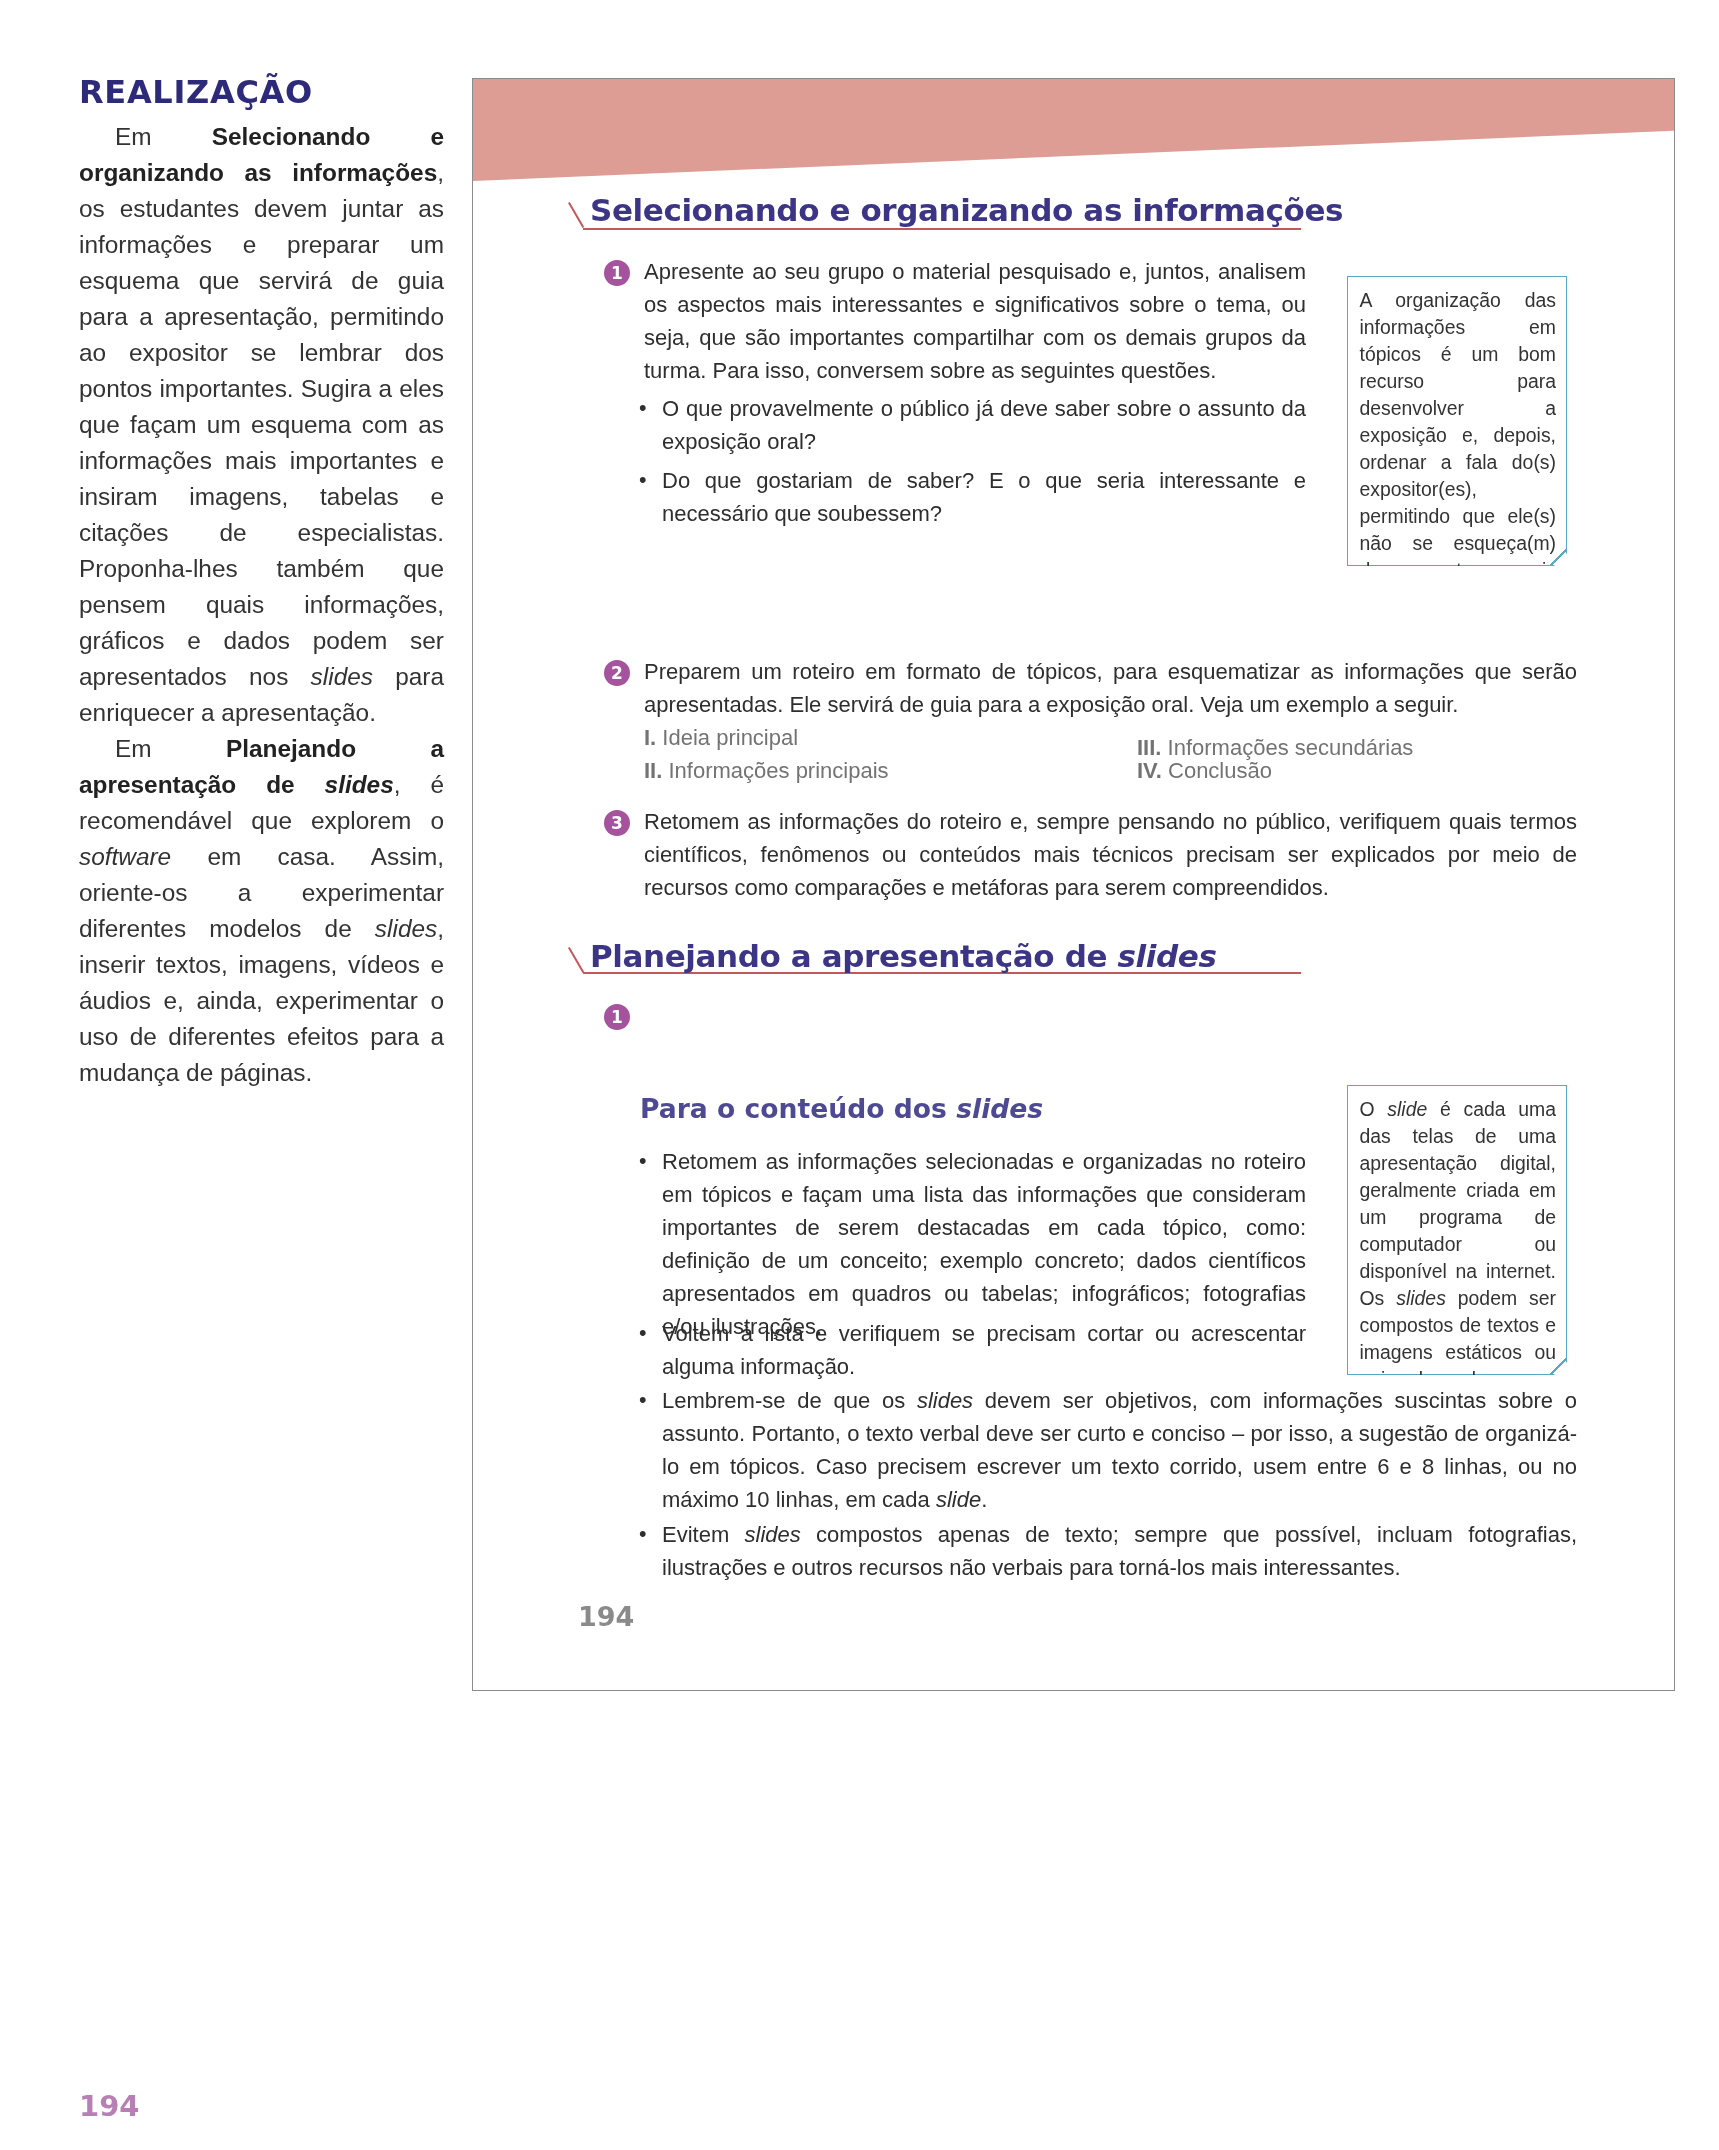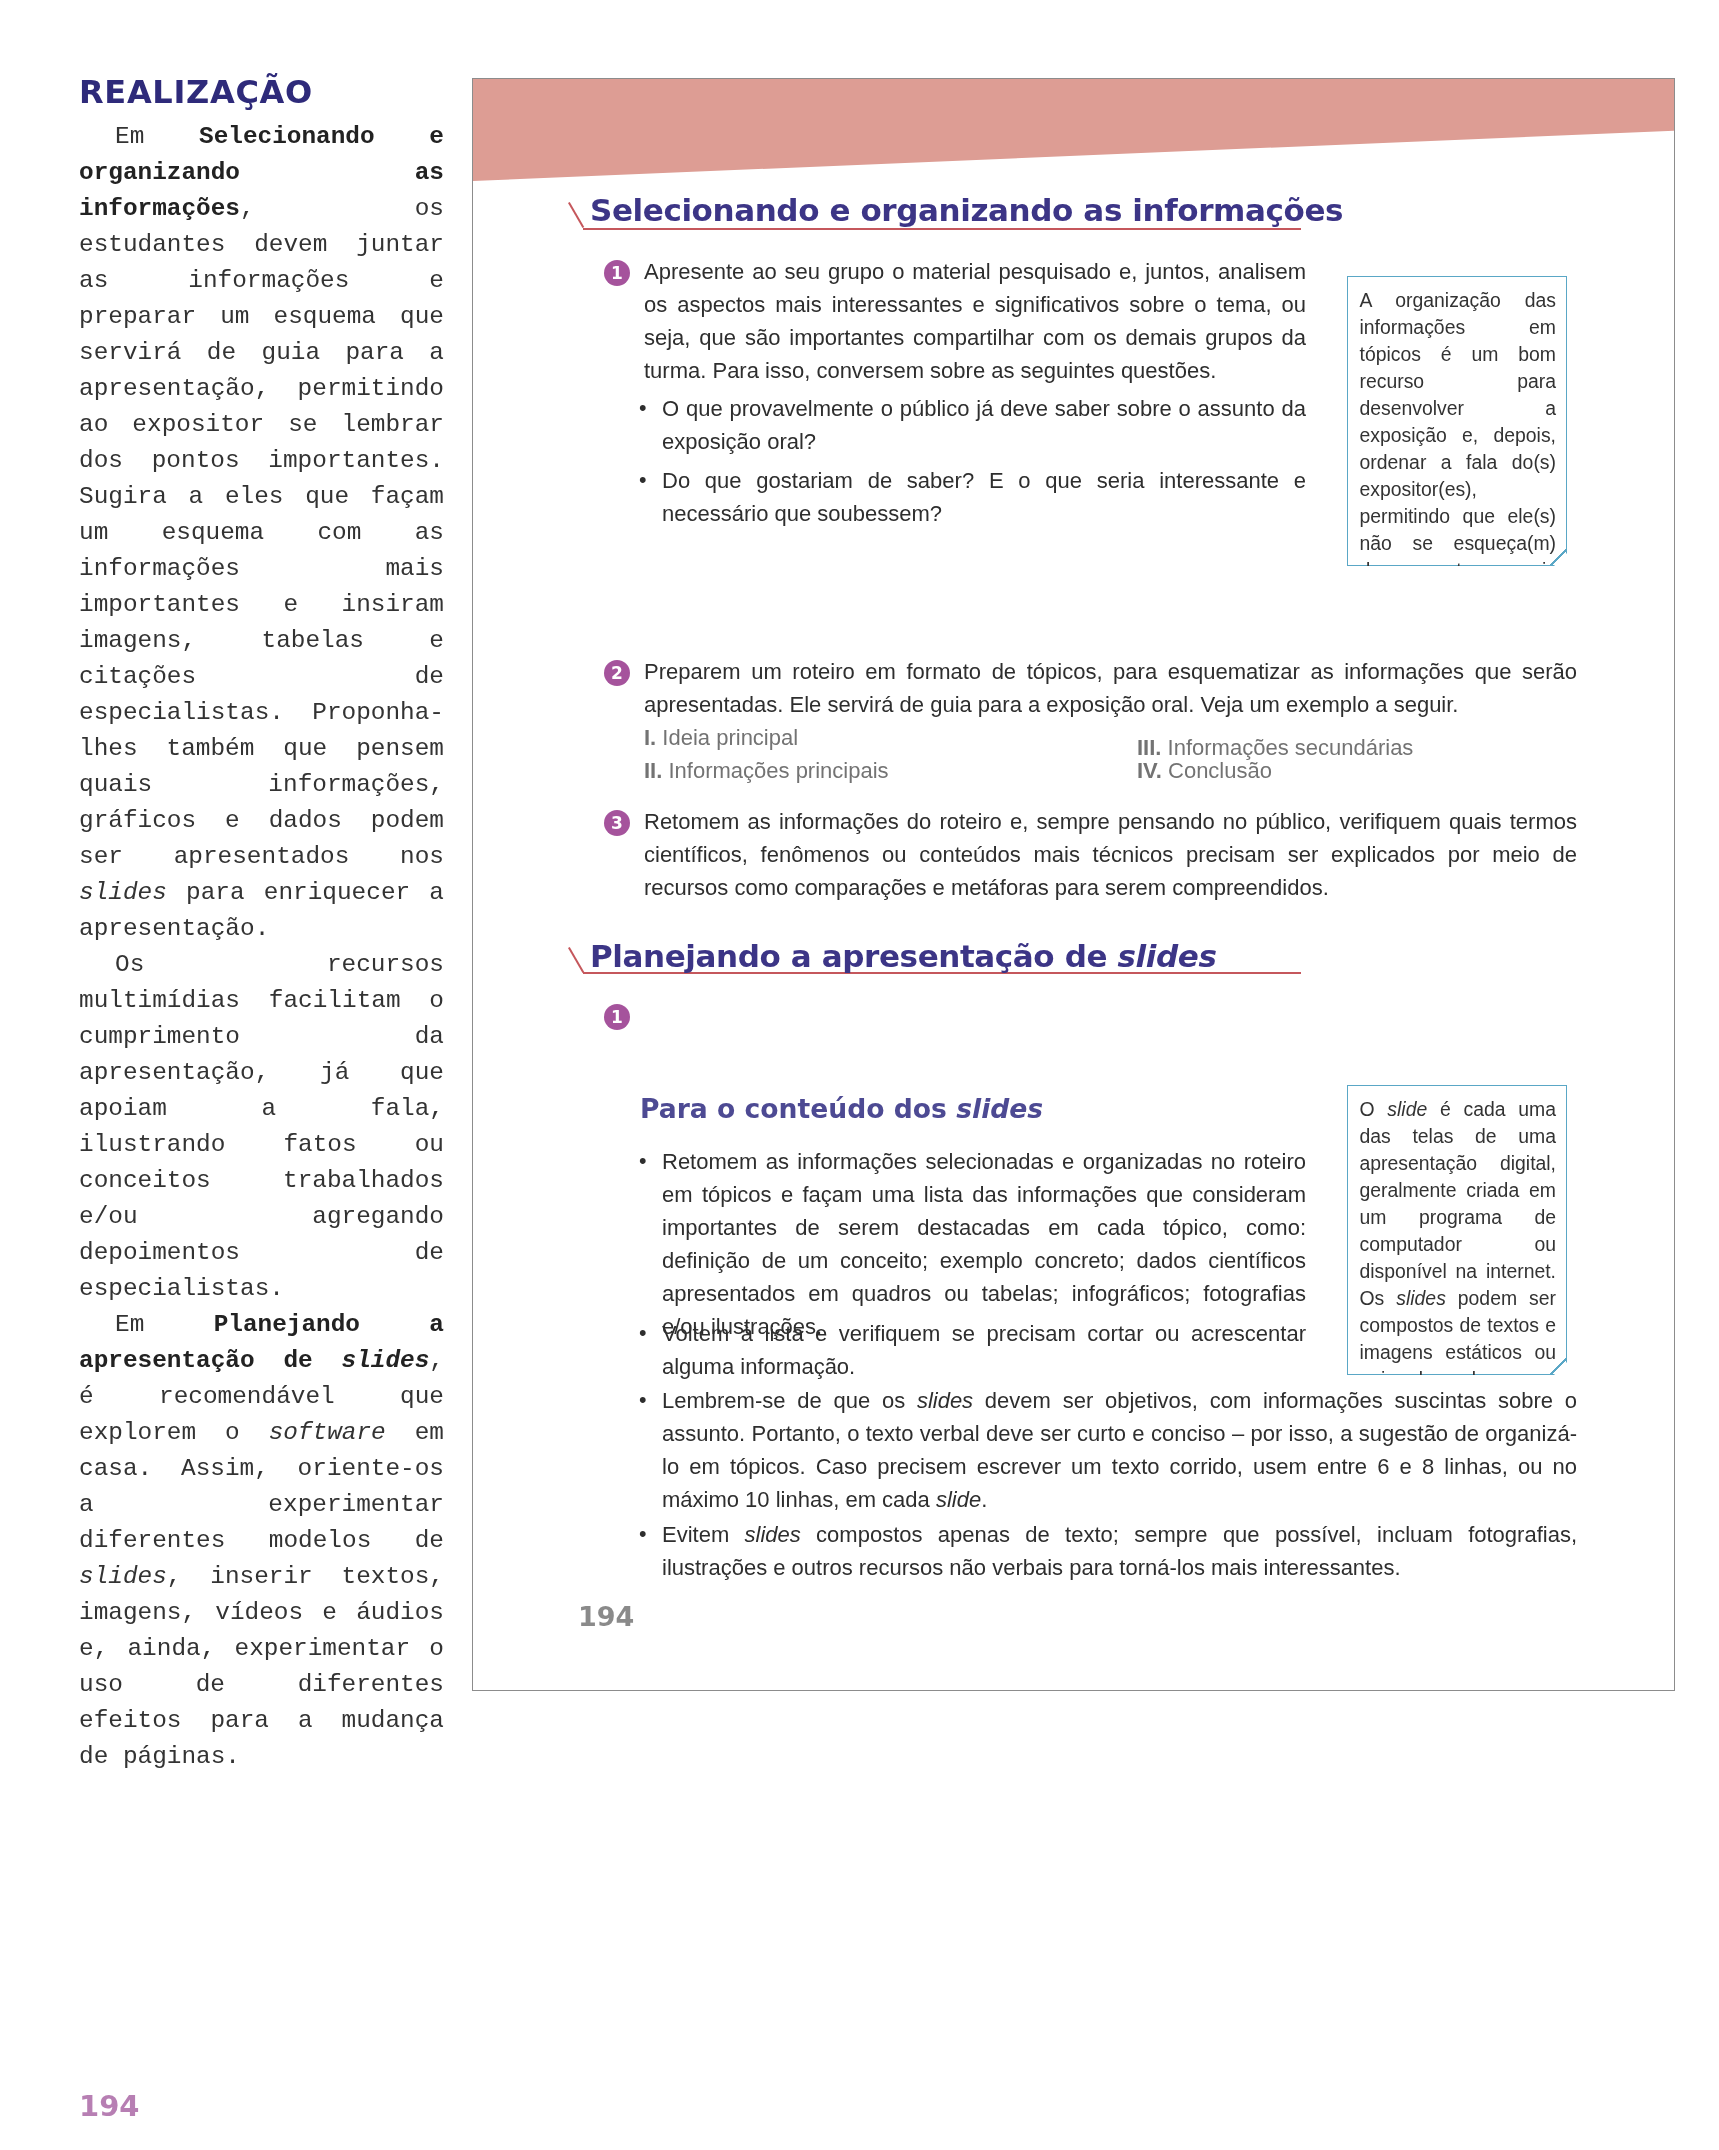--- a/index.html
+++ b/index.html
@@ -4,21 +4,21 @@
 <style>
   html, body { margin:0; padding:0; background:#ffffff; }
   body { width:1720px; height:2151px; position:relative; overflow:hidden;
          font-family:"DejaVu Sans", sans-serif; color:#2b2b2b; }
 
   
   .side { position:absolute; left:79px; top:73px; width:365px; }
   .side-title { font-family:"DejaVu Sans", sans-serif; font-weight:bold;
                 font-size:32px; color:#2e2a7a; letter-spacing:0.7px; margin:0 0 7.2px 0; line-height:39px; }
   .side p { margin:0; font-size:24.4px; line-height:36px; text-align:justify;
-            text-indent:36px; color:#333; font-family:Liberation Mono, monospace; }
+            text-indent:36px; color:#333; font-family:Liberation Sans, sans-serif; }
   .side b { font-weight:bold; color:#222; }
   .side-pagenum { position:absolute; left:79px; top:2089px; font-size:29px; font-weight:bold;
                   color:#b77fb3; font-family:"DejaVu Sans", sans-serif; }
 
   
   .frame { position:absolute; left:472px; top:78px; width:1203px; height:1613px;
            border:1.4px solid #8c8c8c; box-sizing:border-box; background:#fff; overflow:hidden; }
   .band { position:absolute; left:0; top:0; width:100%; height:102px; }
 
   .heading { position:absolute; left:66px; font-family:"DejaVu Sans", sans-serif;
@@ -55,21 +55,20 @@
 
   .page-num { position:absolute; font-family:"DejaVu Sans", sans-serif; font-weight:bold;
               font-size:27px; color:#8a8a8a; }
 </style>
 </head>
 <body>
 
 <div class="side">
   <h2 class="side-title">REALIZAÇÃO</h2>
   <p><span>Em </span><b>Selecionando e organizando as informações</b><span>, os estudantes devem juntar as informações e preparar um esquema que servirá de guia para a apresentação, permitindo ao expositor se lembrar dos pontos importantes. Sugira a eles que façam um esquema com as informações mais importantes e insiram imagens, tabelas e citações de especialistas. Proponha-lhes também que pensem quais informações, gráficos e dados podem ser apresentados nos </span><i>slides</i><span> para enriquecer a apresentação.</span></p>
-  <p>Os recursos multimídias facilitam o cumprimento da apresentação, já que apoiam a fala, ilustrando fatos ou conceitos trabalhados e/ou agregando depoimentos de especialistas.</p>
   <p><span>Em </span><b><span>Planejando a apresentação de </span><i>slides</i></b><span>, é recomendável que explorem o </span><i>software</i><span> em casa. Assim, oriente-os a experimentar diferentes modelos de </span><i>slides</i><span>, inserir textos, imagens, vídeos e áudios e, ainda, experimentar o uso de diferentes efeitos para a mudança de páginas.</span></p>
 </div>
 <div class="side-pagenum">194</div>
 
 <div class="frame">
   <svg class="band" viewBox="0 0 1676 142" preserveAspectRatio="none">
     <polygon points="0,0 1676,0 1676,72 0,142" fill="#dd9d94"></polygon>
   </svg>
 
   <div class="hslash" style="left:95px; top:124px; height:29px; transform:rotate(-30deg);"></div>

